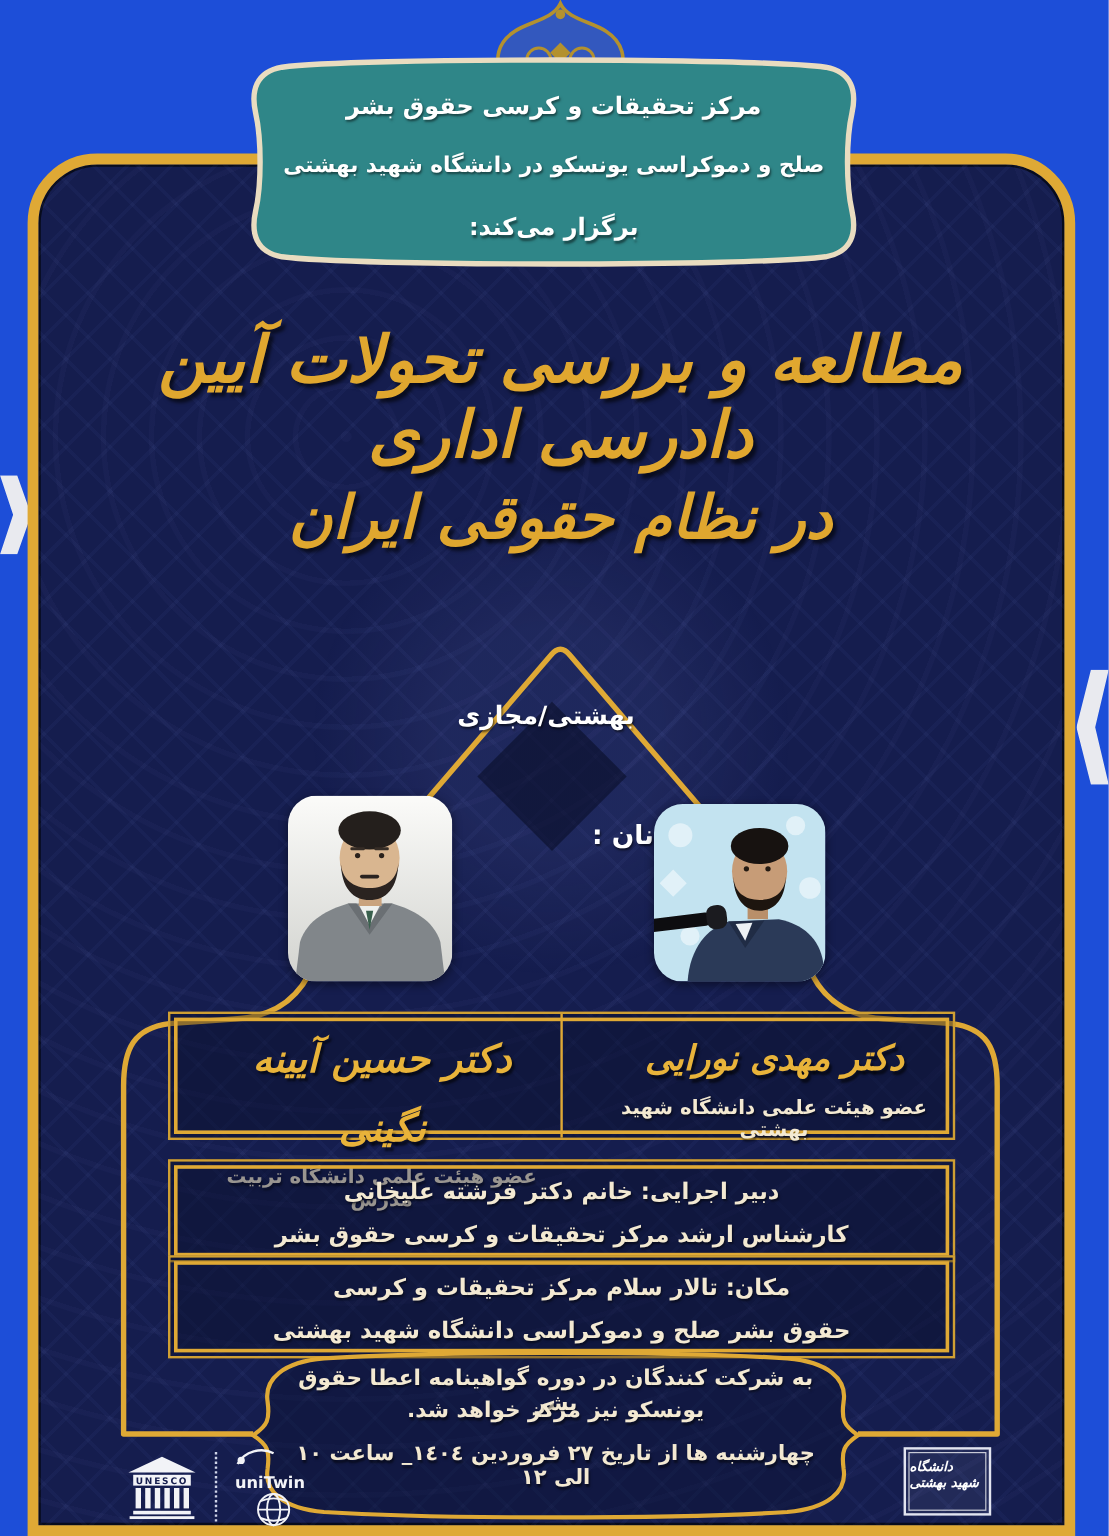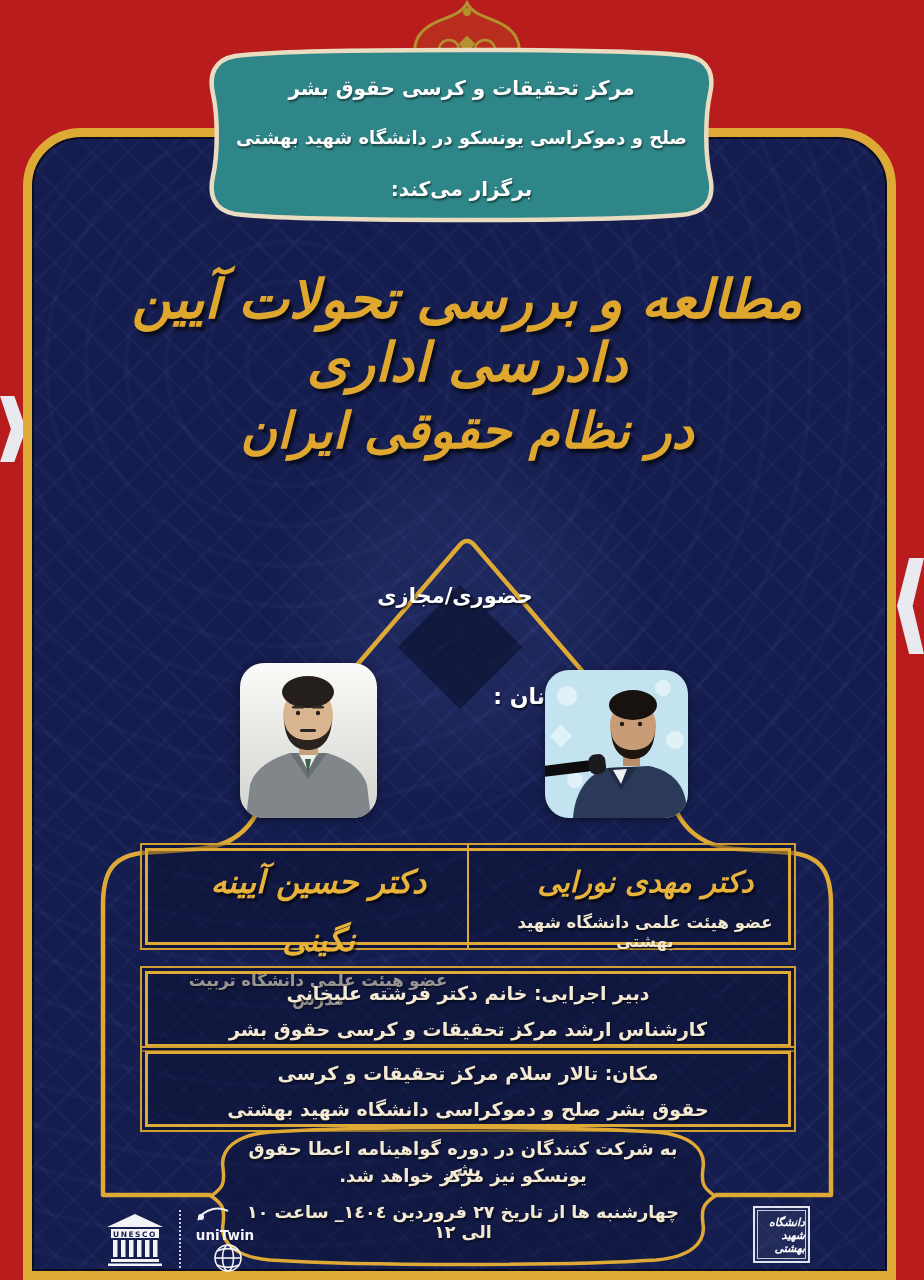--- a/index.html
+++ b/index.html
@@ -1,17 +1,17 @@
 <!DOCTYPE html>
 <html lang="fa" dir="rtl"><head>
 <meta charset="utf-8">
 <style>
   html,body{margin:0;padding:0;background:#fff;}
   body{font-family:"DejaVu Sans",sans-serif;}
-  .stage{position:relative;width:924px;height:1280px;background:#b91c1c;overflow:hidden;direction:rtl;}
+  .stage{position:relative;width:924px;height:1280px;background:#1d4ed8;overflow:hidden;direction:rtl;}
 
   
   .arrow{position:absolute;background:#e9eaef;}
   .arrow.left{left:0;top:396px;width:26px;height:66px;
     clip-path:polygon(0 0,55% 0,100% 50%,55% 100%,0 100%,42% 50%);}
   .arrow.right{left:897px;top:558px;width:27px;height:96px;
     clip-path:polygon(100% 0,45% 0,0 50%,45% 100%,100% 100%,58% 50%);}
 
   
   .panel{position:absolute;left:23px;top:128px;width:873px;height:1152px;box-sizing:border-box;
@@ -80,22 +80,22 @@
   .c1{top:12px;font-size:18px;}
   .c2{top:39px;font-size:18px;}
   .c3{top:76px;font-size:17.5px;}
   .c4{top:106px;font-size:19px;}
 
   
   .unesco{position:absolute;left:104px;top:1212px;width:62px;height:54px;}
   .logo-divider{position:absolute;left:179px;top:1210px;height:58px;width:0;
     border-left:2px dotted #cfd4e8;}
   .unitwin{position:absolute;left:192px;top:1204px;width:66px;height:72px;}
-  .sbu-logo{position:absolute;left:753px;top:1206px;width:57px;height:57px;box-sizing:border-box;
-    border:2px solid #e2e4f0;background:rgba(255,255,255,.06);color:#fff;text-align:right;}
+  .sbu-logo{position:absolute;left:753px;top:1206px;width:73px;height:57px;box-sizing:border-box;
+    border:2px solid #e2e4f0;background:rgba(255,255,255,.06);color:#fff;text-align:left;}
   .sbu-logo::before{content:"";position:absolute;inset:2px;border:1px solid rgba(255,255,255,.75);}
   .sbu-text{position:relative;font-size:11px;line-height:13px;font-weight:bold;padding:8px 3px 0 3px;
     font-style:italic;}
 </style>
 </head>
 <body>
 
 <div class="stage">
 
   <div class="arrow left"></div>
@@ -131,21 +131,21 @@
                C13,108 13,70 8,48 C4,30 8,14 30,10 Z" fill="#2f8688" stroke="#e9dcc0" stroke-width="4.5"></path>
     </svg>
     <div class="bline b1">مرکز تحقیقات و کرسی حقوق بشر</div>
     <div class="bline b2">صلح و دموکراسی یونسکو در دانشگاه شهید بهشتی</div>
     <div class="bline b3">برگزار می‌کند:</div>
   </div>
 
   <div class="title-line t1">مطالعه و بررسی تحولات آیین دادرسی اداری</div>
   <div class="title-line t2">در نظام حقوقی ایران</div>
 
-  <div class="mode">حضوری/مجازی</div>
+  <div class="mode">بهشتی/مجازی</div>
   <div class="speakers-heading">سخنرانان :</div>
 
   <div class="photo negini">
     <svg width="137" height="155" viewBox="0 0 137 155">
       <defs>
           <linearGradient id="pg1" x1="0" y1="0" x2="0" y2="1">
         <stop offset="0" stop-color="#fbfbf9"></stop>
             <stop offset="1" stop-color="#d2d3cf"></stop>
           </linearGradient>
         </defs>

